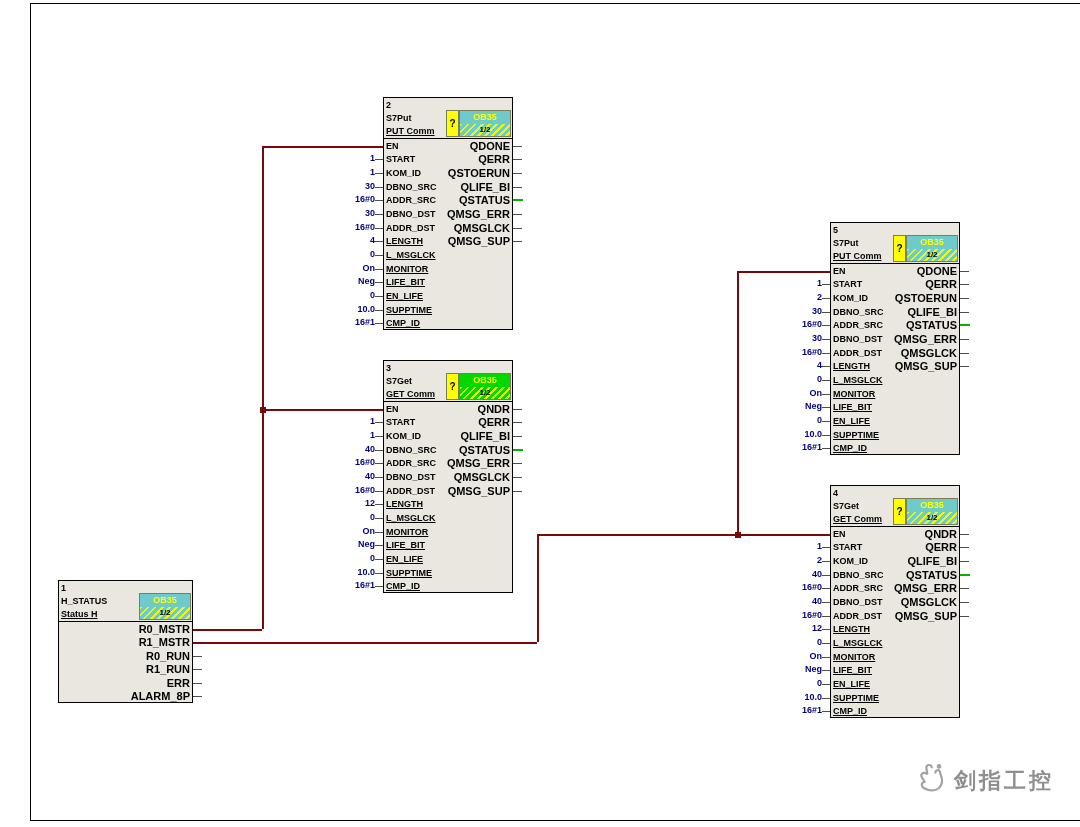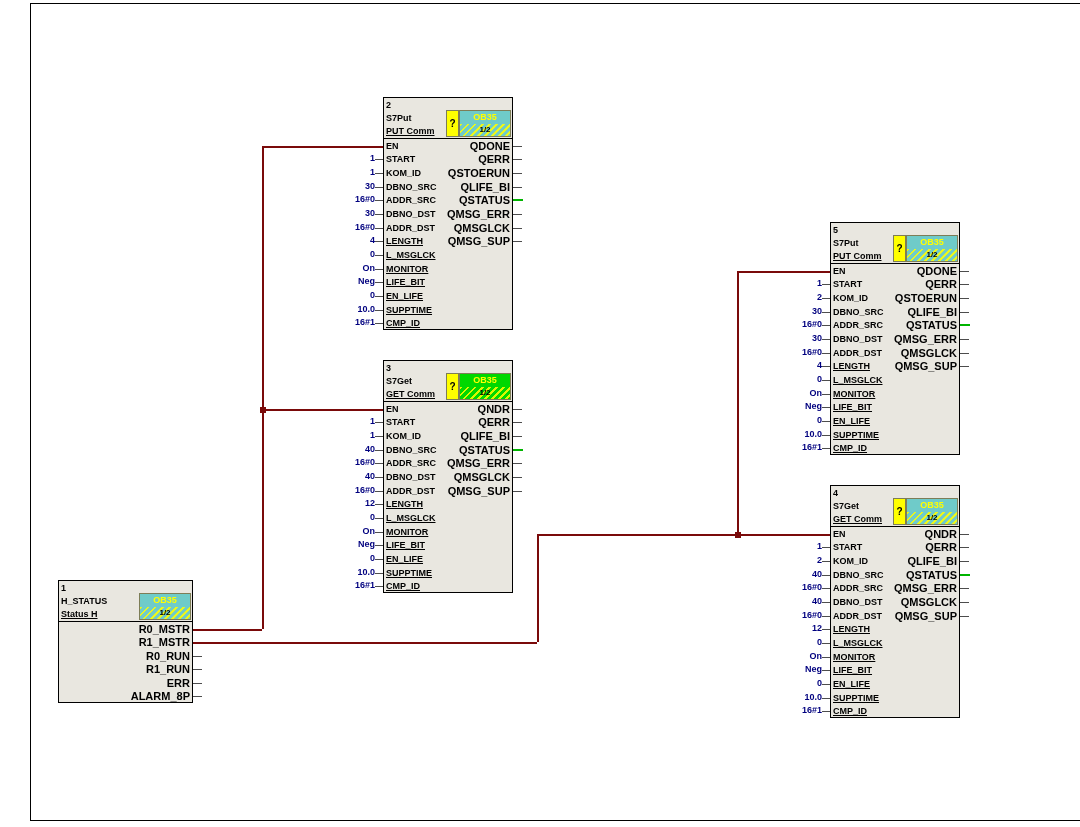--- a/index.html
+++ b/index.html
@@ -31,20 +31,33 @@
   .tick-green{position:absolute;height:2px;background:#00b400;}
   .wire{position:absolute;background:#7a0a0a;}
   .junction{position:absolute;width:6px;height:6px;background:#7a0a0a;}
   .watermark{position:absolute;right:26px;bottom:26px;display:flex;align-items:center;gap:6px;}
   .wm-text{font-size:22px;font-weight:bold;color:#8f8f8f;letter-spacing:3px;}
 </style>
 </head>
 <body>
 
 <div id="canvas" class="canvas">
+  <div class="watermark">
+    <span class="wm-icon">
+      <svg width="36" height="36" viewBox="0 0 40 40">
+        <g fill="none" stroke="#a2a2a2" stroke-width="2.4" stroke-linecap="round" stroke-linejoin="round">
+          <path d="M22 7 c-1 -4 -7 -3 -6 1 l1 6"></path>
+          <path d="M16 14 c-4 -2 -7 1 -5 4 l3 5"></path>
+          <path d="M14 23 c-4 1 -4 5 -1 7 c5 3 12 4 17 0 c3 -3 4 -7 3 -11 l-2 -7 c-1 -3 -5 -2 -5 1"></path>
+          <circle cx="30" cy="6" r="1.4"></circle>
+        </g>
+      </svg>
+    </span>
+    <span class="wm-text">剑指工控</span>
+  </div>
 <div class="sheet-line" style="left: 30px; top: 3px; width: 1050px; height: 1px;"></div>
     <div class="sheet-line" style="left: 30px; top: 3px; width: 1px; height: 818px;"></div>
     <div class="sheet-line" style="left: 30px; top: 820px; width: 1050px; height: 1px;"></div>
     <div class="block" style="left: 58px; top: 580px; width: 135px; height: 123px;">
       <div class="block-header">
         <div class="hline">1</div>
         <div class="hline">H_STATUS</div>
         <div class="hline sub">Status H</div>
         <div class="badge">
           <div class="badge-main" style="background: rgb(111, 203, 201);">

